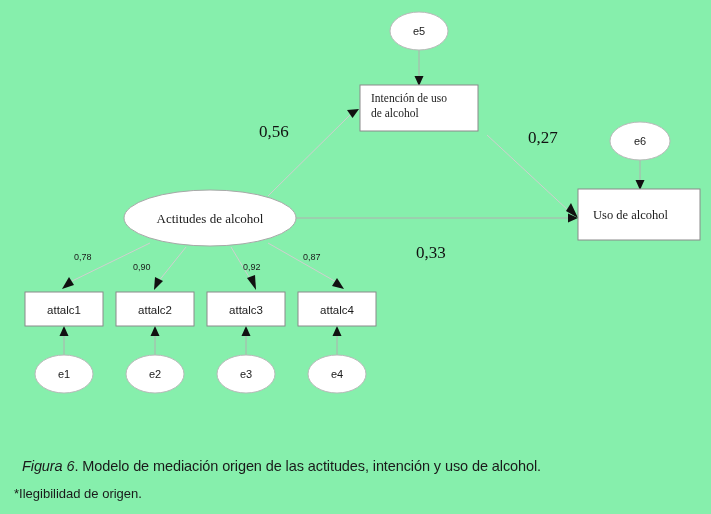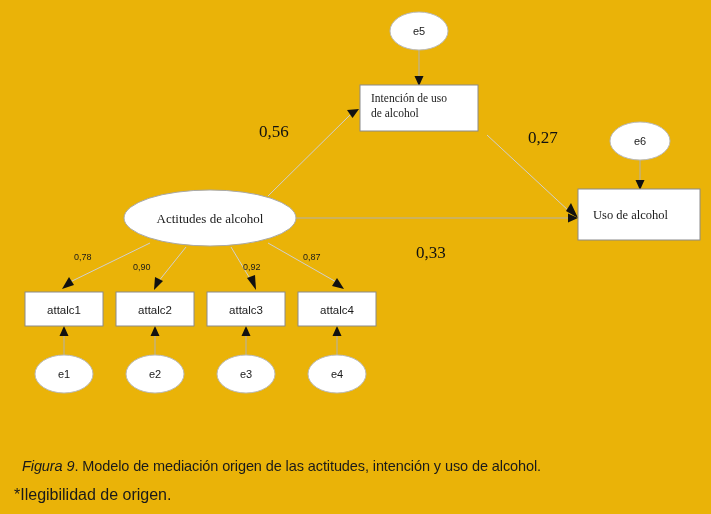--- a/index.html
+++ b/index.html
@@ -4,21 +4,21 @@
 <style>
   html, body {
     margin: 0;
     padding: 0;
     background: #ffffff;
   }
   #page {
     position: relative;
     width: 711px;
     height: 514px;
-    background: #eab308;
+    background: #86efac;
     overflow: hidden;
     font-family: "Liberation Sans", sans-serif;
   }
   #diagram {
     position: absolute;
     left: 0;
     top: 0;
     width: 711px;
     height: 430px;
   }
@@ -96,21 +96,21 @@
     white-space: nowrap;
   }
   #figure-caption .fig-italic {
     font-style: italic;
   }
   #figure-note {
     position: absolute;
     left: 14px;
     top: 56px;
     font-family: "Liberation Sans", sans-serif;
-    font-size: 16px;
+    font-size: 13px;
     color: #1a1a1a;
   }
 </style>
 </head>
 <body>
 
 <div id="page">
 
   <div id="diagram">
     <svg class="canvas" viewBox="0 0 711 430">
@@ -206,18 +206,18 @@
 
       <text class="coef-minor" x="243" y="270">0,92</text>
 
       <text class="coef-minor" x="303" y="260">0,87</text>
 
     </svg>
   </div>
 
   <div id="caption-block">
     <div id="figure-caption">
-      <span class="fig-italic">Figura 9</span><span>. Modelo de mediación origen de las actitudes, intención y uso de alcohol.</span>
+      <span class="fig-italic">Figura 6</span><span>. Modelo de mediación origen de las actitudes, intención y uso de alcohol.</span>
     </div>
     <div id="figure-note">*Ilegibilidad de origen.</div>
   </div>
 
 </div>
 
 </body></html>

